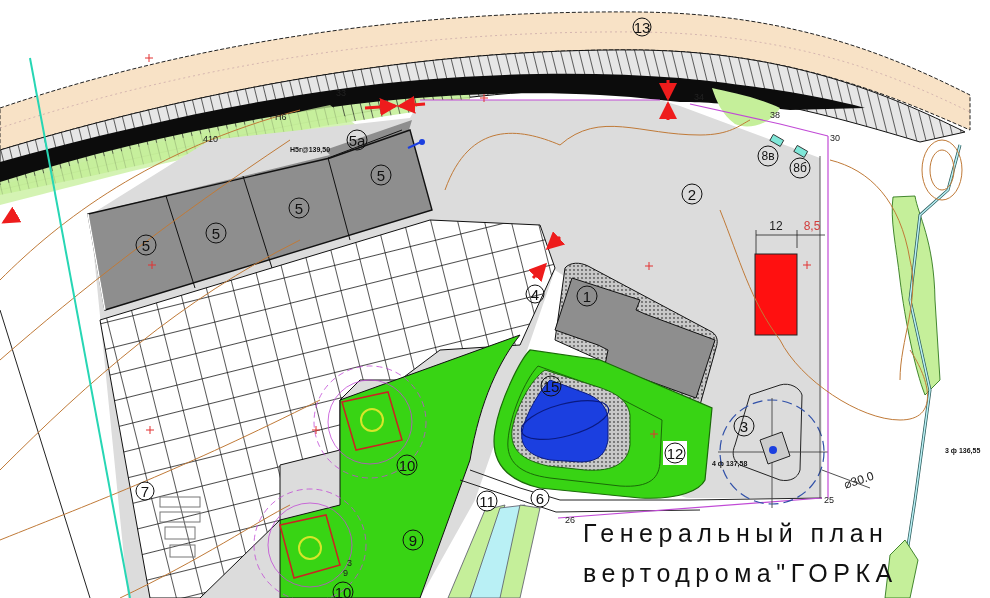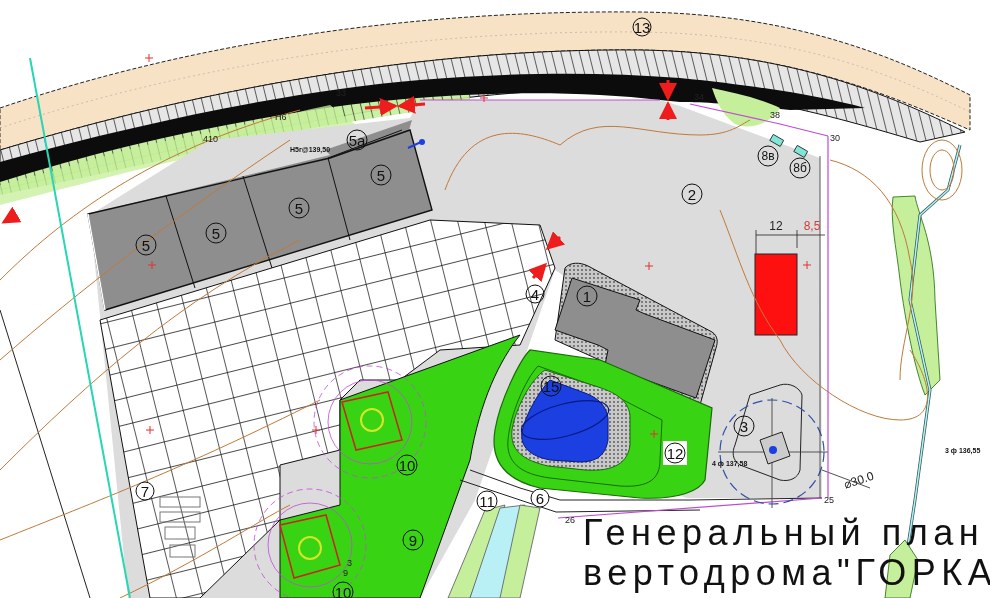--- a/index.html
+++ b/index.html
@@ -3,21 +3,21 @@
 <meta charset="utf-8">
 <style>
   html, body { margin: 0; padding: 0; background: #ffffff; }
   body { width: 990px; height: 598px; overflow: hidden; position: relative; font-family: "Liberation Sans", sans-serif; }
   #plan { position: absolute; left: 0; top: 0; width: 990px; height: 598px; }
   .lbl { font-family: "Liberation Sans", sans-serif; font-size: 15px; fill: #111; text-anchor: middle; dominant-baseline: central; }
   .lbl-sm { font-family: "Liberation Sans", sans-serif; font-size: 9px; fill: #222; }
   .lbl-tiny { font-family: "Liberation Sans", sans-serif; font-size: 7px; fill: #111; font-weight: bold; }
   .dim { font-family: "Liberation Sans", sans-serif; font-size: 12px; fill: #222; text-anchor: middle; }
   .dim-red { font-family: "Liberation Sans", sans-serif; font-size: 12px; fill: #d23b3b; text-anchor: middle; }
-  .title-block { position: absolute; left: 583px; top: 513px; width: 400px; color: #111; font-family: "Liberation Sans", sans-serif; font-size: 36px; letter-spacing: 5.5px; line-height: 40px; }
+  .title-block { position: absolute; left: 583px; top: 513px; width: 400px; color: #111; font-family: "Liberation Sans", sans-serif; font-size: 25px; letter-spacing: 5.5px; line-height: 40px; }
   .title-block div { white-space: nowrap; }
 </style>
 </head>
 <body>
 
 <svg id="plan" viewBox="0 0 990 598" xmlns="http://www.w3.org/2000/svg">
   <defs>
     <pattern id="grid" width="26" height="26" patternUnits="userSpaceOnUse" patternTransform="rotate(-14)">
       <rect width="26" height="26" fill="#ffffff"></rect>
       <path d="M0 0 H26 M0 0 V26" stroke="#111" stroke-width="1.4"></path>

